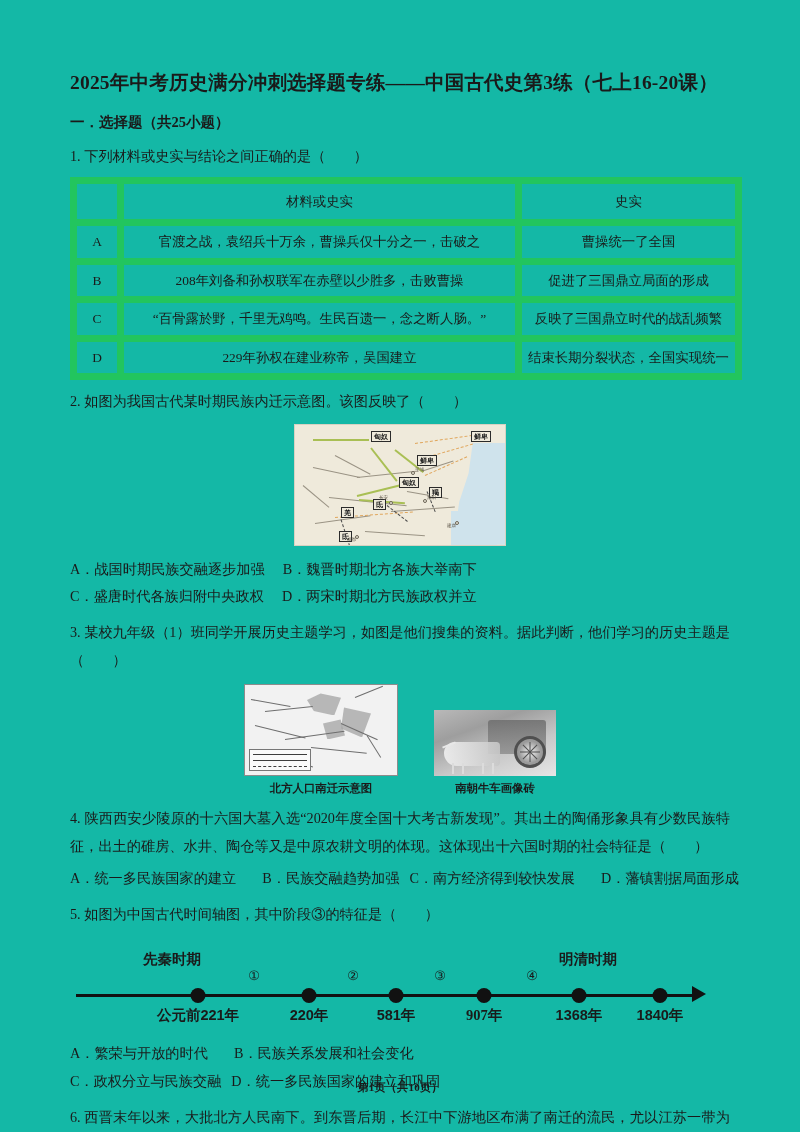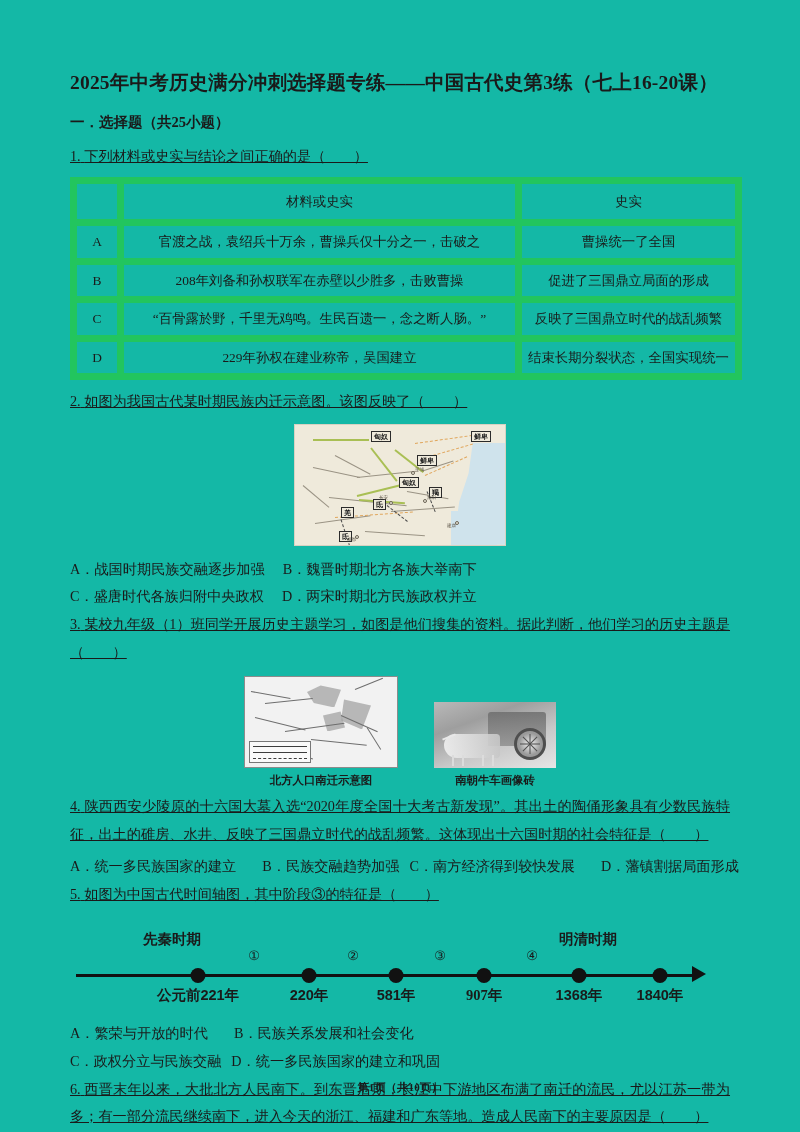--- a/index.html
+++ b/index.html
@@ -44,21 +44,21 @@
     line-height: 1.5;
   }
 
   
   .question {
     font-size: 14.2px;
     line-height: 1.95;
     margin: 0;
     text-align: justify;
   }
-  .q-stem { margin: 0 0 4px 0; text-decoration: underline; }
+  .q-stem { margin: 8px 0 4px 0; }
   .options {
     font-size: 14.2px;
     line-height: 1.95;
     margin: 0;
   }
   .opt-line { white-space: nowrap; }
   .sp-1 { display: inline-block; width: 10px; }
   .sp-2 { display: inline-block; width: 18px; }
   .sp-3 { display: inline-block; width: 26px; }
 
@@ -542,21 +542,21 @@
         <div class="fig-caption">南朝牛车画像砖</div>
       </div>
 
 
     </div>
 
 
     <div class="question">
       <div class="q-stem">
         <span>4.</span>
-        <span>陕西西安少陵原的十六国大墓入选“2020年度全国十大考古新发现”。其出土的陶俑形象具有少数民族特征，出土的碓房、水井、反映了三国鼎立时代的战乱频繁。这体现出十六国时期的社会特征是（　　）</span>
+        <span>陕西西安少陵原的十六国大墓入选“2020年度全国十大考古新发现”。其出土的陶俑形象具有少数民族特征，出土的碓房、水井、陶仓等又是中原农耕文明的体现。这体现出十六国时期的社会特征是（　　）</span>
       </div>
     </div>
     <div class="options">
       <div class="opt-line">
         <span>A．统一多民族国家的建立</span><span class="sp-3"></span><span>B．民族交融趋势加强</span><span class="sp-1"></span><span>C．南方经济得到较快发展</span><span class="sp-3"></span><span>D．藩镇割据局面形成</span>
       </div>
     </div>
 
     <div class="question">
       <div class="q-stem">

